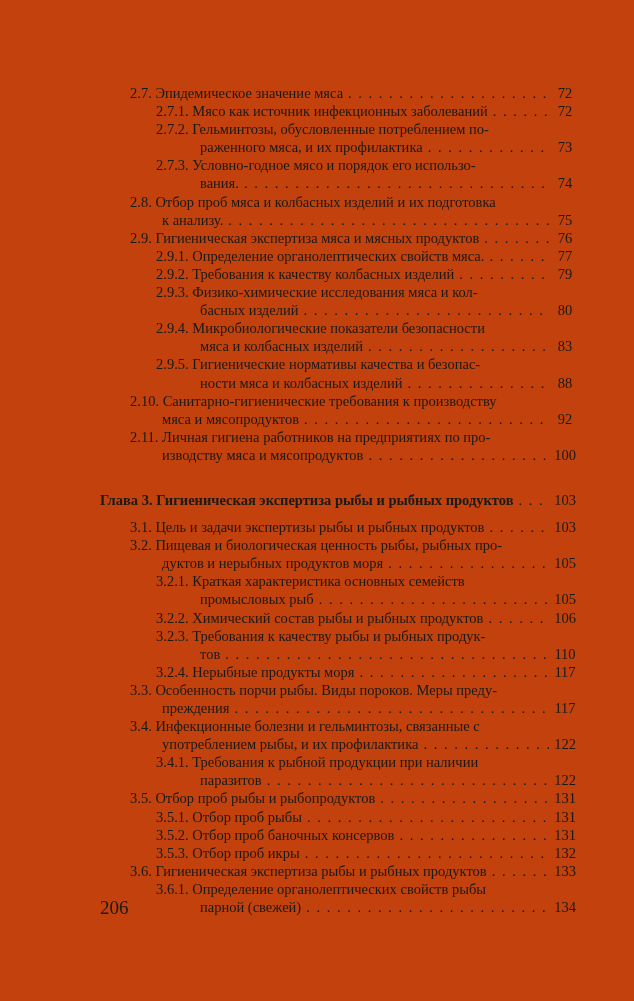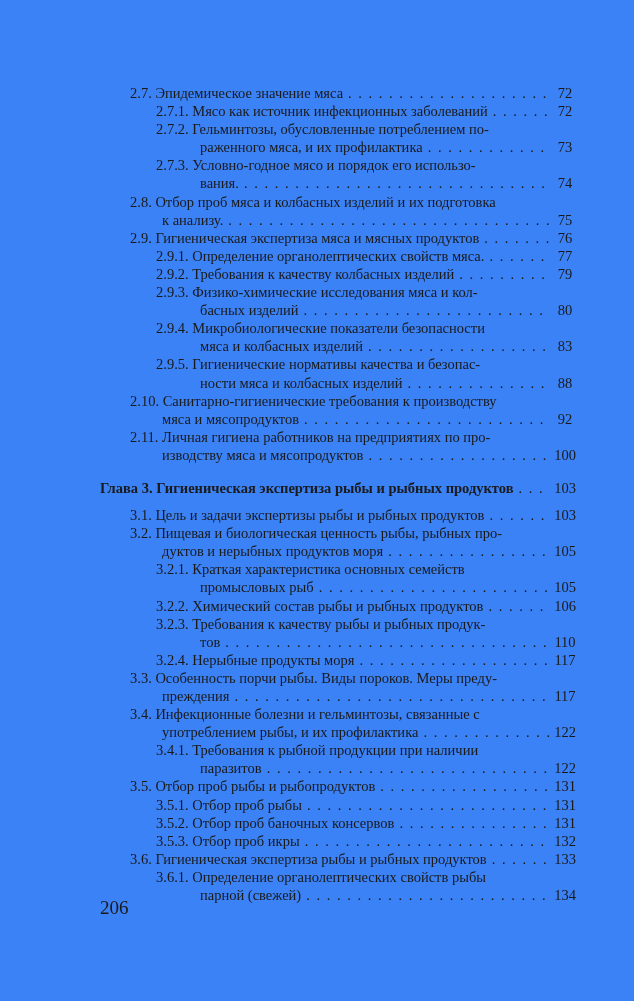--- a/index.html
+++ b/index.html
@@ -7,21 +7,21 @@
     padding: 0;
     background: #ffffff;
     width: 634px;
     height: 1001px;
     overflow: hidden;
   }
   .page {
     position: relative;
     width: 634px;
     height: 1001px;
-    background: #3b82f6;
+    background: #c2410c;
     font-family: "Liberation Serif", "DejaVu Serif", serif;
     color: #1a1a1a;
   }
   .content {
     position: absolute;
     left: 100px;
     top: 84px;
     width: 478px;
     font-size: 14.5px;
     line-height: 18.1px;
@@ -33,21 +33,21 @@
   }
   .txt { white-space: pre-wrap; }
   
   .l1 .line       { padding-left: 30px; }
   .l1 .line.cont  { padding-left: 62px; }
   .l2 .line       { padding-left: 56px; }
   .l2 .line.cont  { padding-left: 100px; }
   .chapter .line  { padding-left: 0; }
   .chapter {
     font-weight: bold;
-    margin-top: 15px;
+    margin-top: 27px;
     margin-bottom: 9px;
   }
   .chapter .leader::after,
   .chapter .pg { font-weight: normal; }
   
   .leader {
     flex: 1 1 10px;
     min-width: 10px;
     overflow: hidden;
     margin: 0 3px 0 5px;

